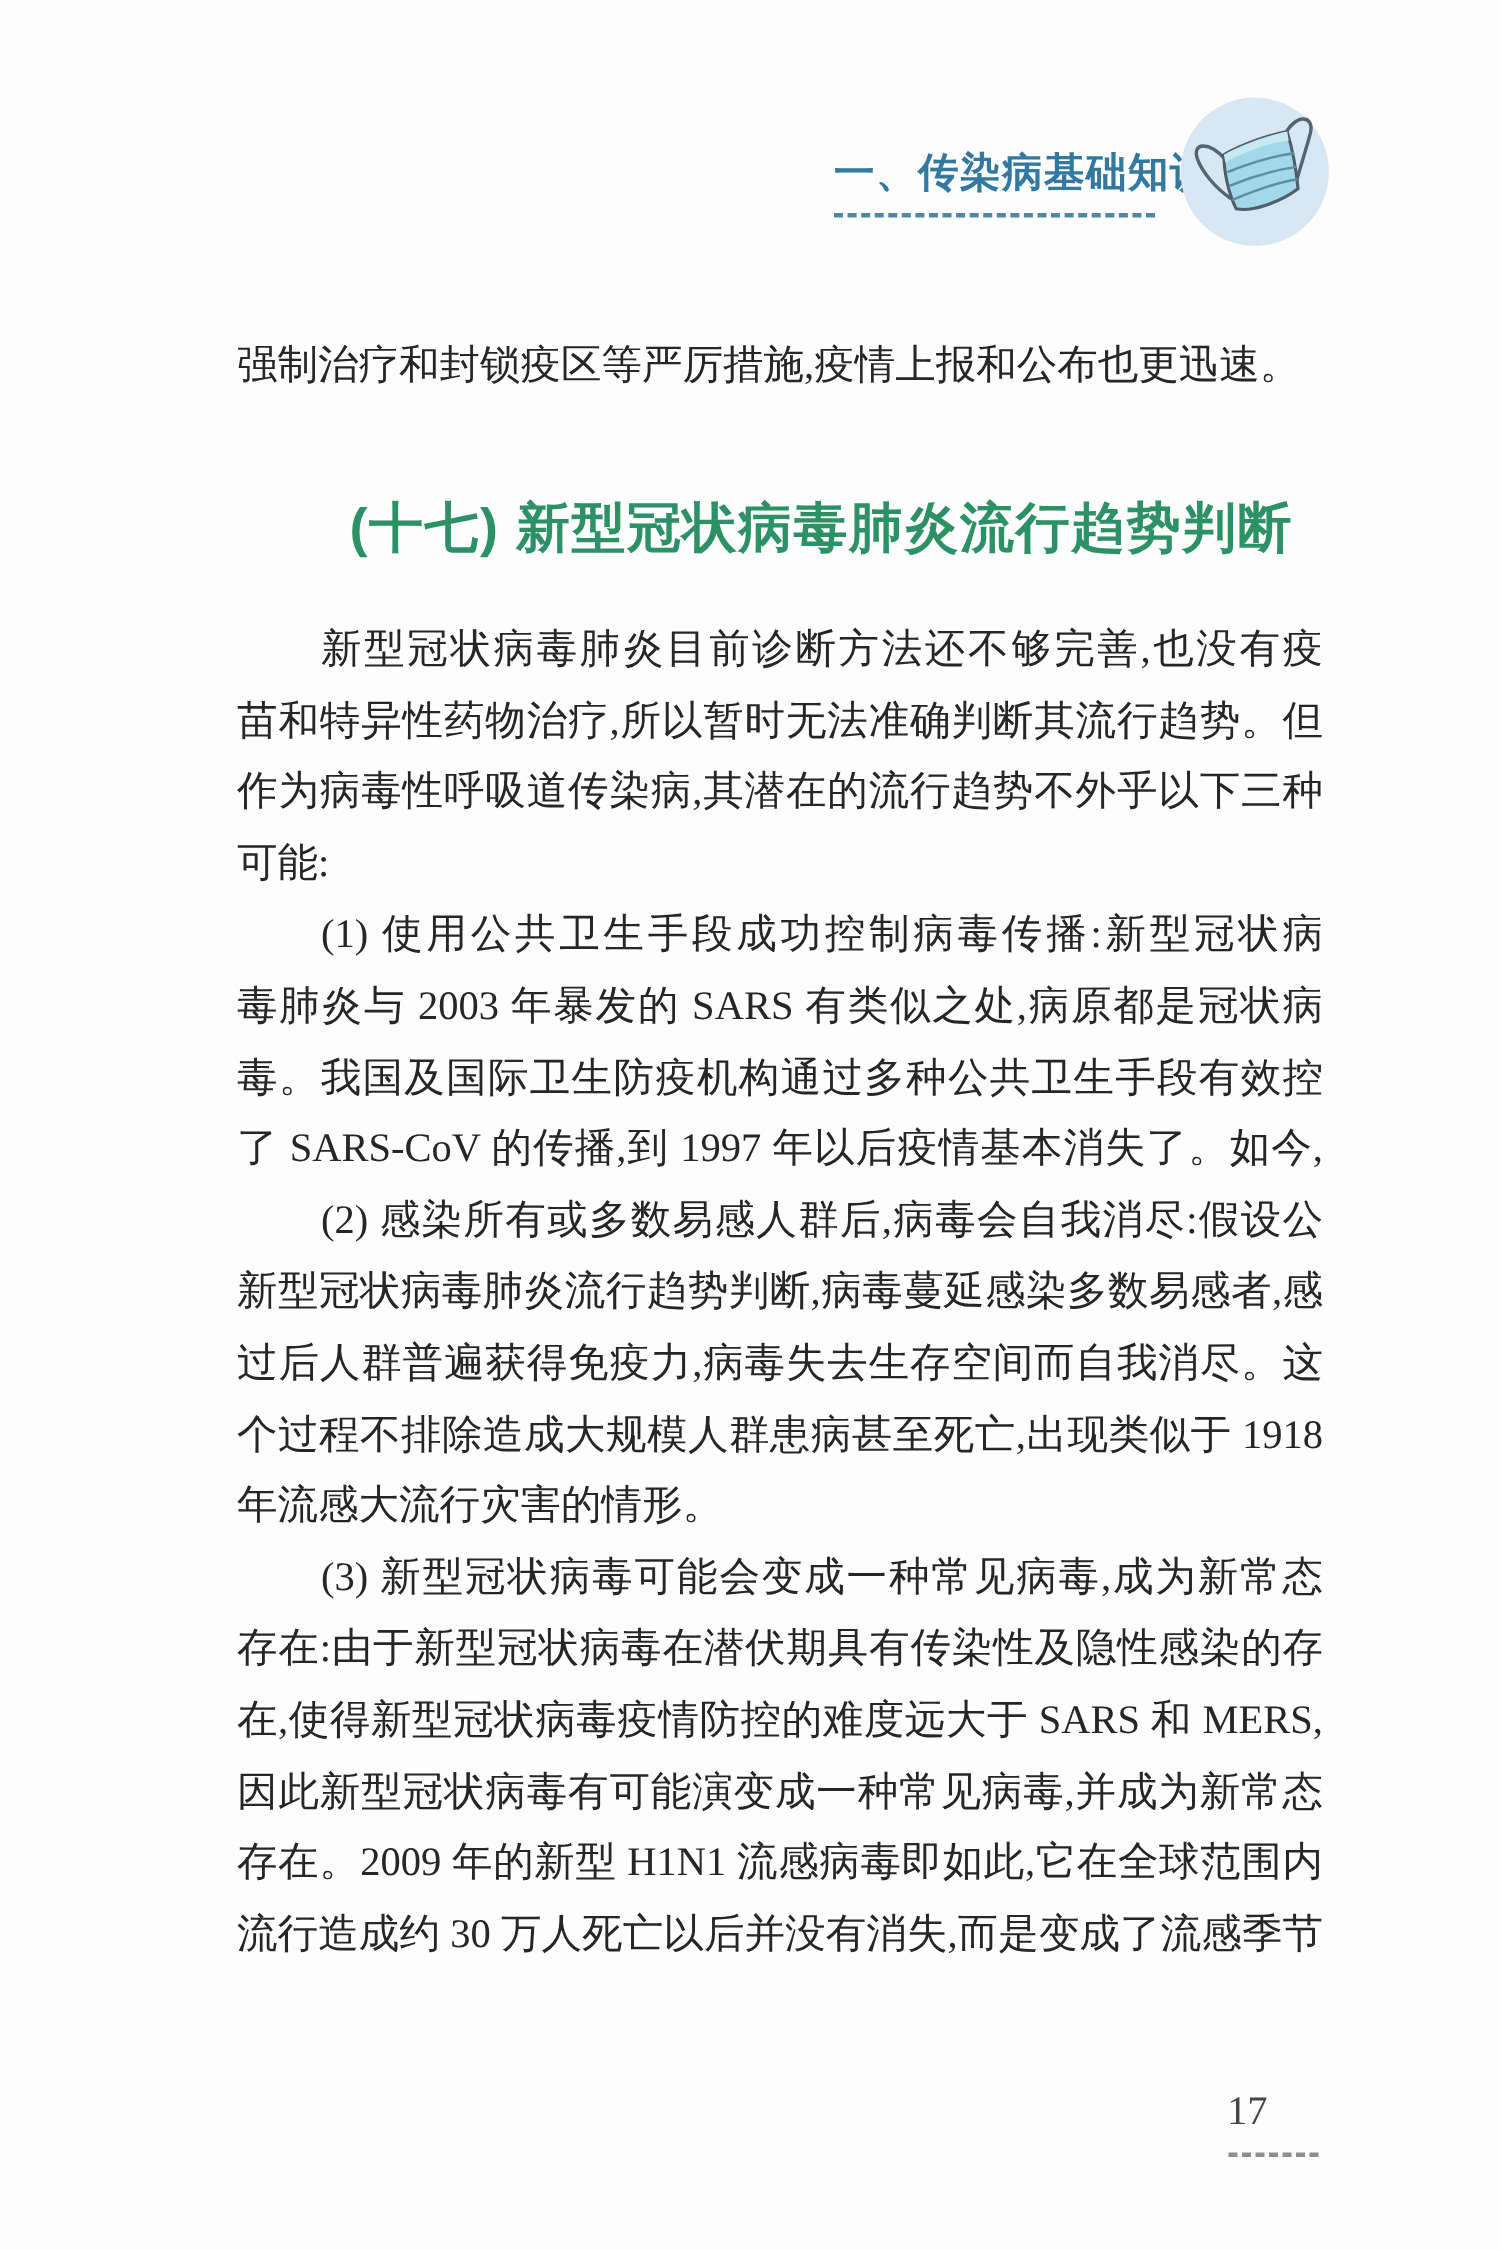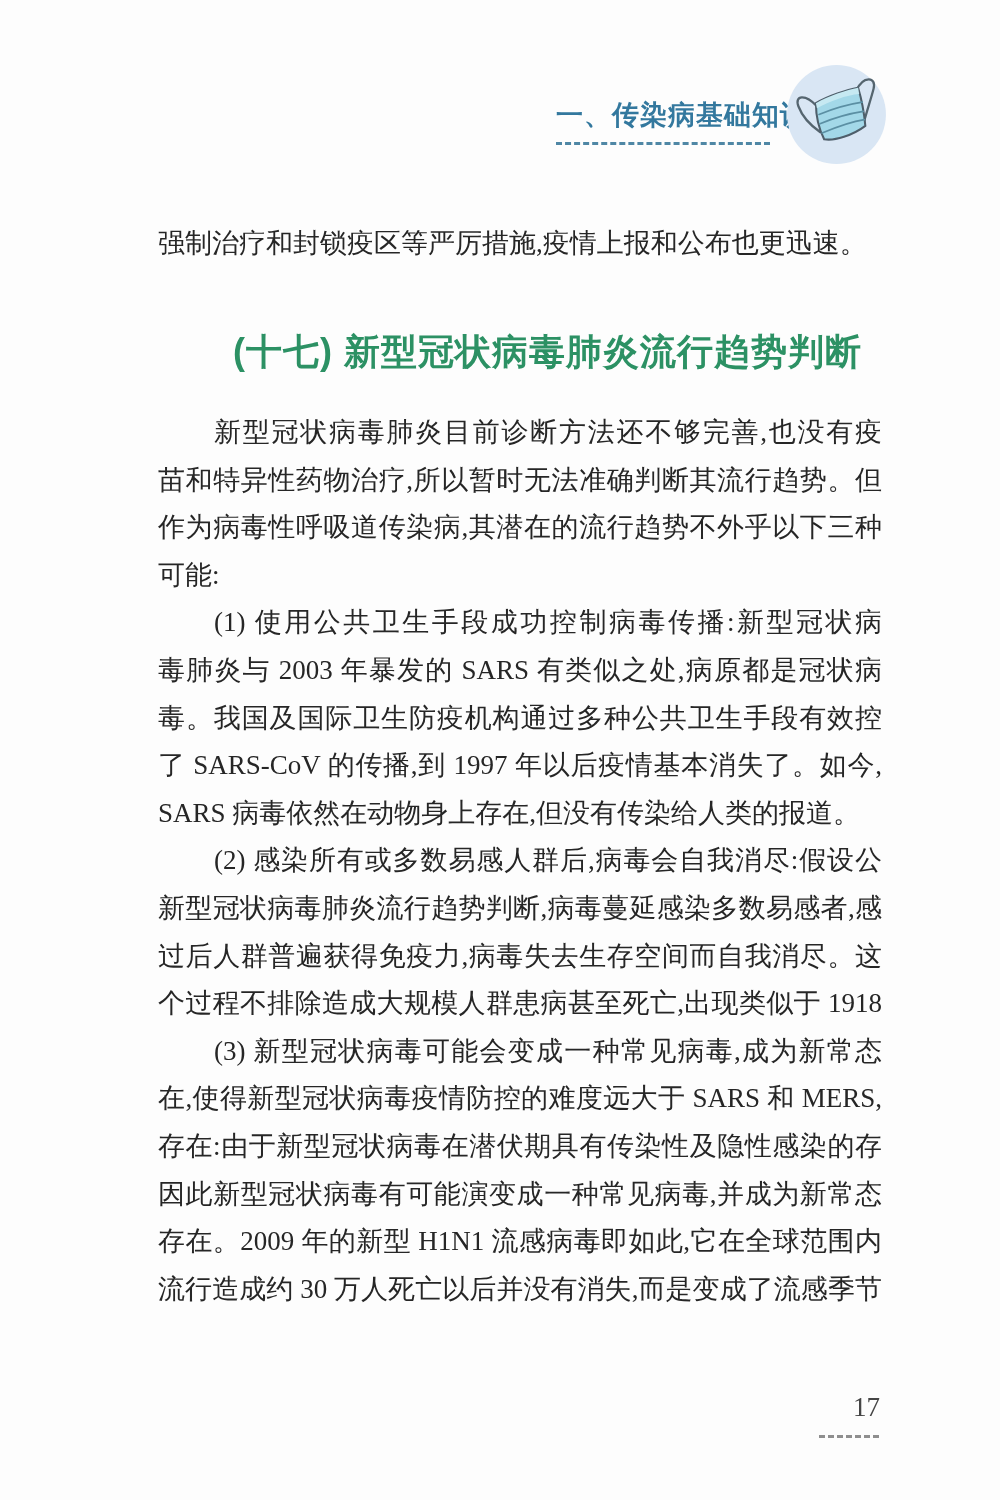--- a/index.html
+++ b/index.html
@@ -45,21 +45,21 @@
     height:47.6px; line-height:47.6px;
     text-align:justify; text-align-last:justify;
     overflow:hidden;
   }
   .line.ind { text-indent:56px; }
   .line.end { text-align-last:left; }
 
   
   .page-num {
     position:absolute; top:1392px; left:818px; width:62px;
-    font-size:27px; color:#454545; text-align:right;
+    font-size:27px; color:#454545; text-align:left;
   }
   .pagenum-dashes {
     position:absolute; top:1435px; left:819px; width:60px; height:0;
     border-top:3px dashed #8f8f8f;
   }
 </style>
 </head>
 <body>
 
 <div class="page">
@@ -90,28 +90,28 @@
 
   <div class="body-block">
     <div class="line ind">新型冠状病毒肺炎目前诊断方法还不够完善,也没有疫</div>
     <div class="line">苗和特异性药物治疗,所以暂时无法准确判断其流行趋势。但</div>
     <div class="line">作为病毒性呼吸道传染病,其潜在的流行趋势不外乎以下三种</div>
     <div class="line end">可能:</div>
     <div class="line ind">(1) 使用公共卫生手段成功控制病毒传播:新型冠状病</div>
     <div class="line">毒肺炎与 2003 年暴发的 SARS 有类似之处,病原都是冠状病</div>
     <div class="line">毒。我国及国际卫生防疫机构通过多种公共卫生手段有效控制</div>
     <div class="line">了 SARS-CoV 的传播,到 1997 年以后疫情基本消失了。如今,</div>
-    <div class="line end">SARS 病毒依然在动物身上存在,但没有传染给人类的报道。</div>
     <div class="line ind">(2) 感染所有或多数易感人群后,病毒会自我消尽:假设公</div>
     <div class="line">新型冠状病毒肺炎流行趋势判断,病毒蔓延感染多数易感者,感染</div>
     <div class="line">过后人群普遍获得免疫力,病毒失去生存空间而自我消尽。这</div>
     <div class="line">个过程不排除造成大规模人群患病甚至死亡,出现类似于 1918</div>
+    <div class="line end">年流感大流行灾害的情形。</div>
     <div class="line ind">(3) 新型冠状病毒可能会变成一种常见病毒,成为新常态</div>
+    <div class="line">存在:由于新型冠状病毒在潜伏期具有传染性及隐性感染的存</div>
     <div class="line">在,使得新型冠状病毒疫情防控的难度远大于 SARS 和 MERS,</div>
-    <div class="line">存在:由于新型冠状病毒在潜伏期具有传染性及隐性感染的存</div>
     <div class="line">因此新型冠状病毒有可能演变成一种常见病毒,并成为新常态</div>
     <div class="line">存在。2009 年的新型 H1N1 流感病毒即如此,它在全球范围内</div>
     <div class="line">流行造成约 30 万人死亡以后并没有消失,而是变成了流感季节</div>
   </div>
 
   <div class="page-num">17</div>
   <div class="pagenum-dashes"></div>
 
 </div>
 

